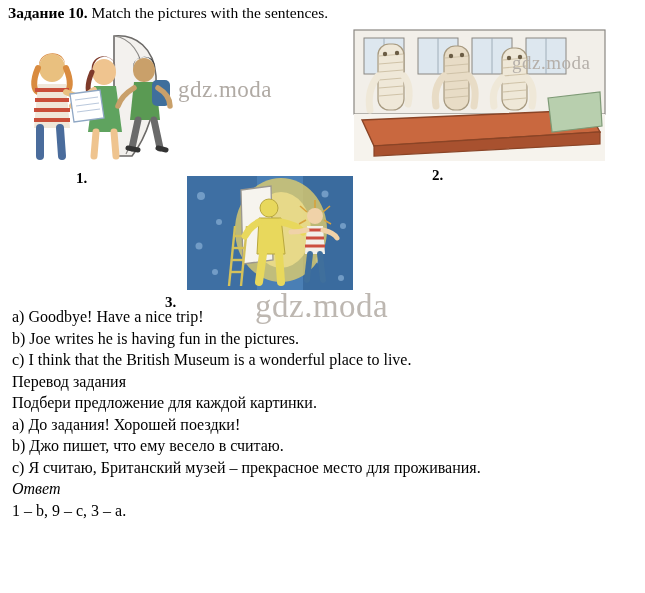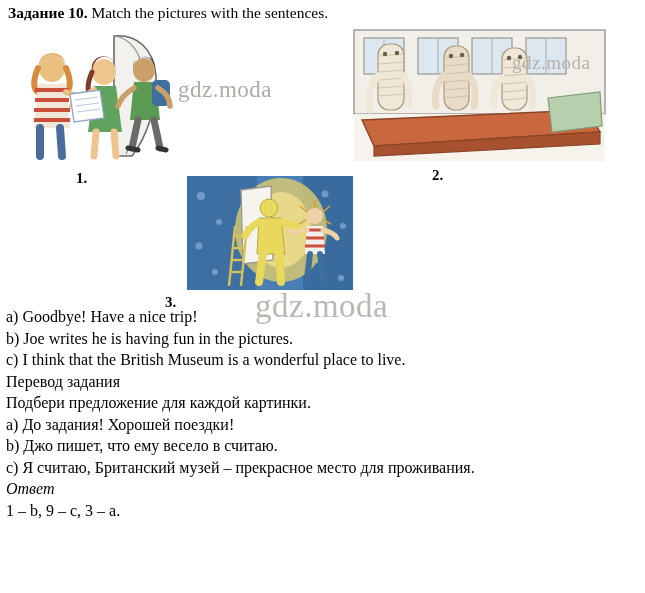--- a/index.html
+++ b/index.html
@@ -73,21 +73,21 @@
     user-select: none;
     text-align: right;
   }
   #wm1 { left: 178px; top: 55px; font-size: 23px; color: #b0aaa4; }
   #wm2 { left: 512px; top: 30px; font-size: 19px; color: #b5afa9; }
   #wm3 { left: 255px; top: 288px; font-size: 33px; color: #bdb7b1; }
 
   
   .text-block {
     position: absolute;
-    left: 6px;
+    left: 12px;
     top: 306px;
     width: 630px;
     font-size: 16px;
     line-height: 21.5px;
   }
   .text-block p {
     margin: 0;
     white-space: nowrap;
   }
   .italic-head {

